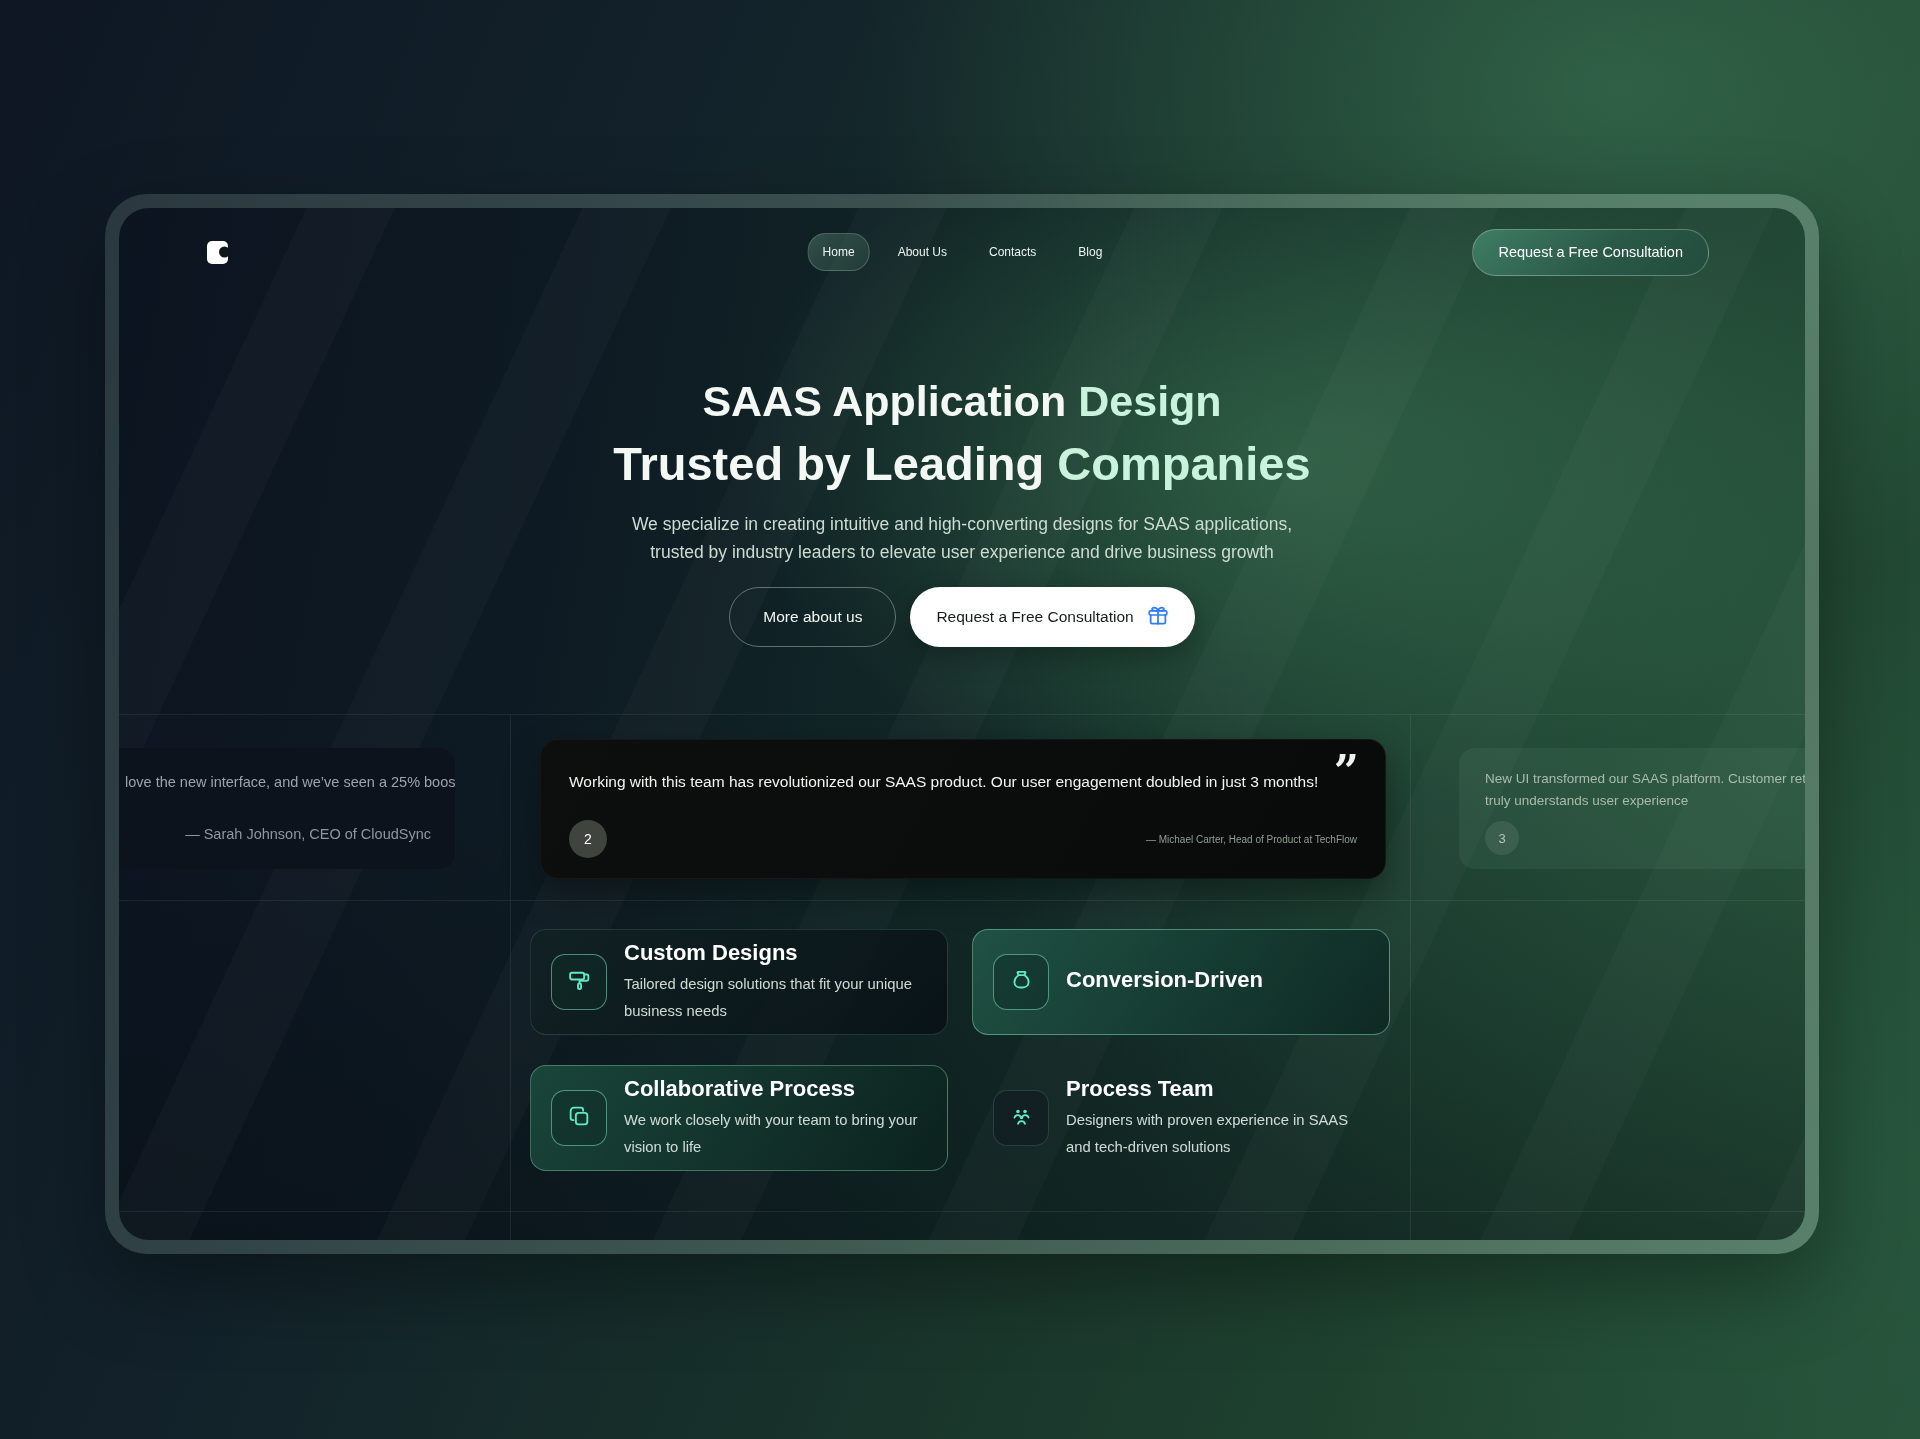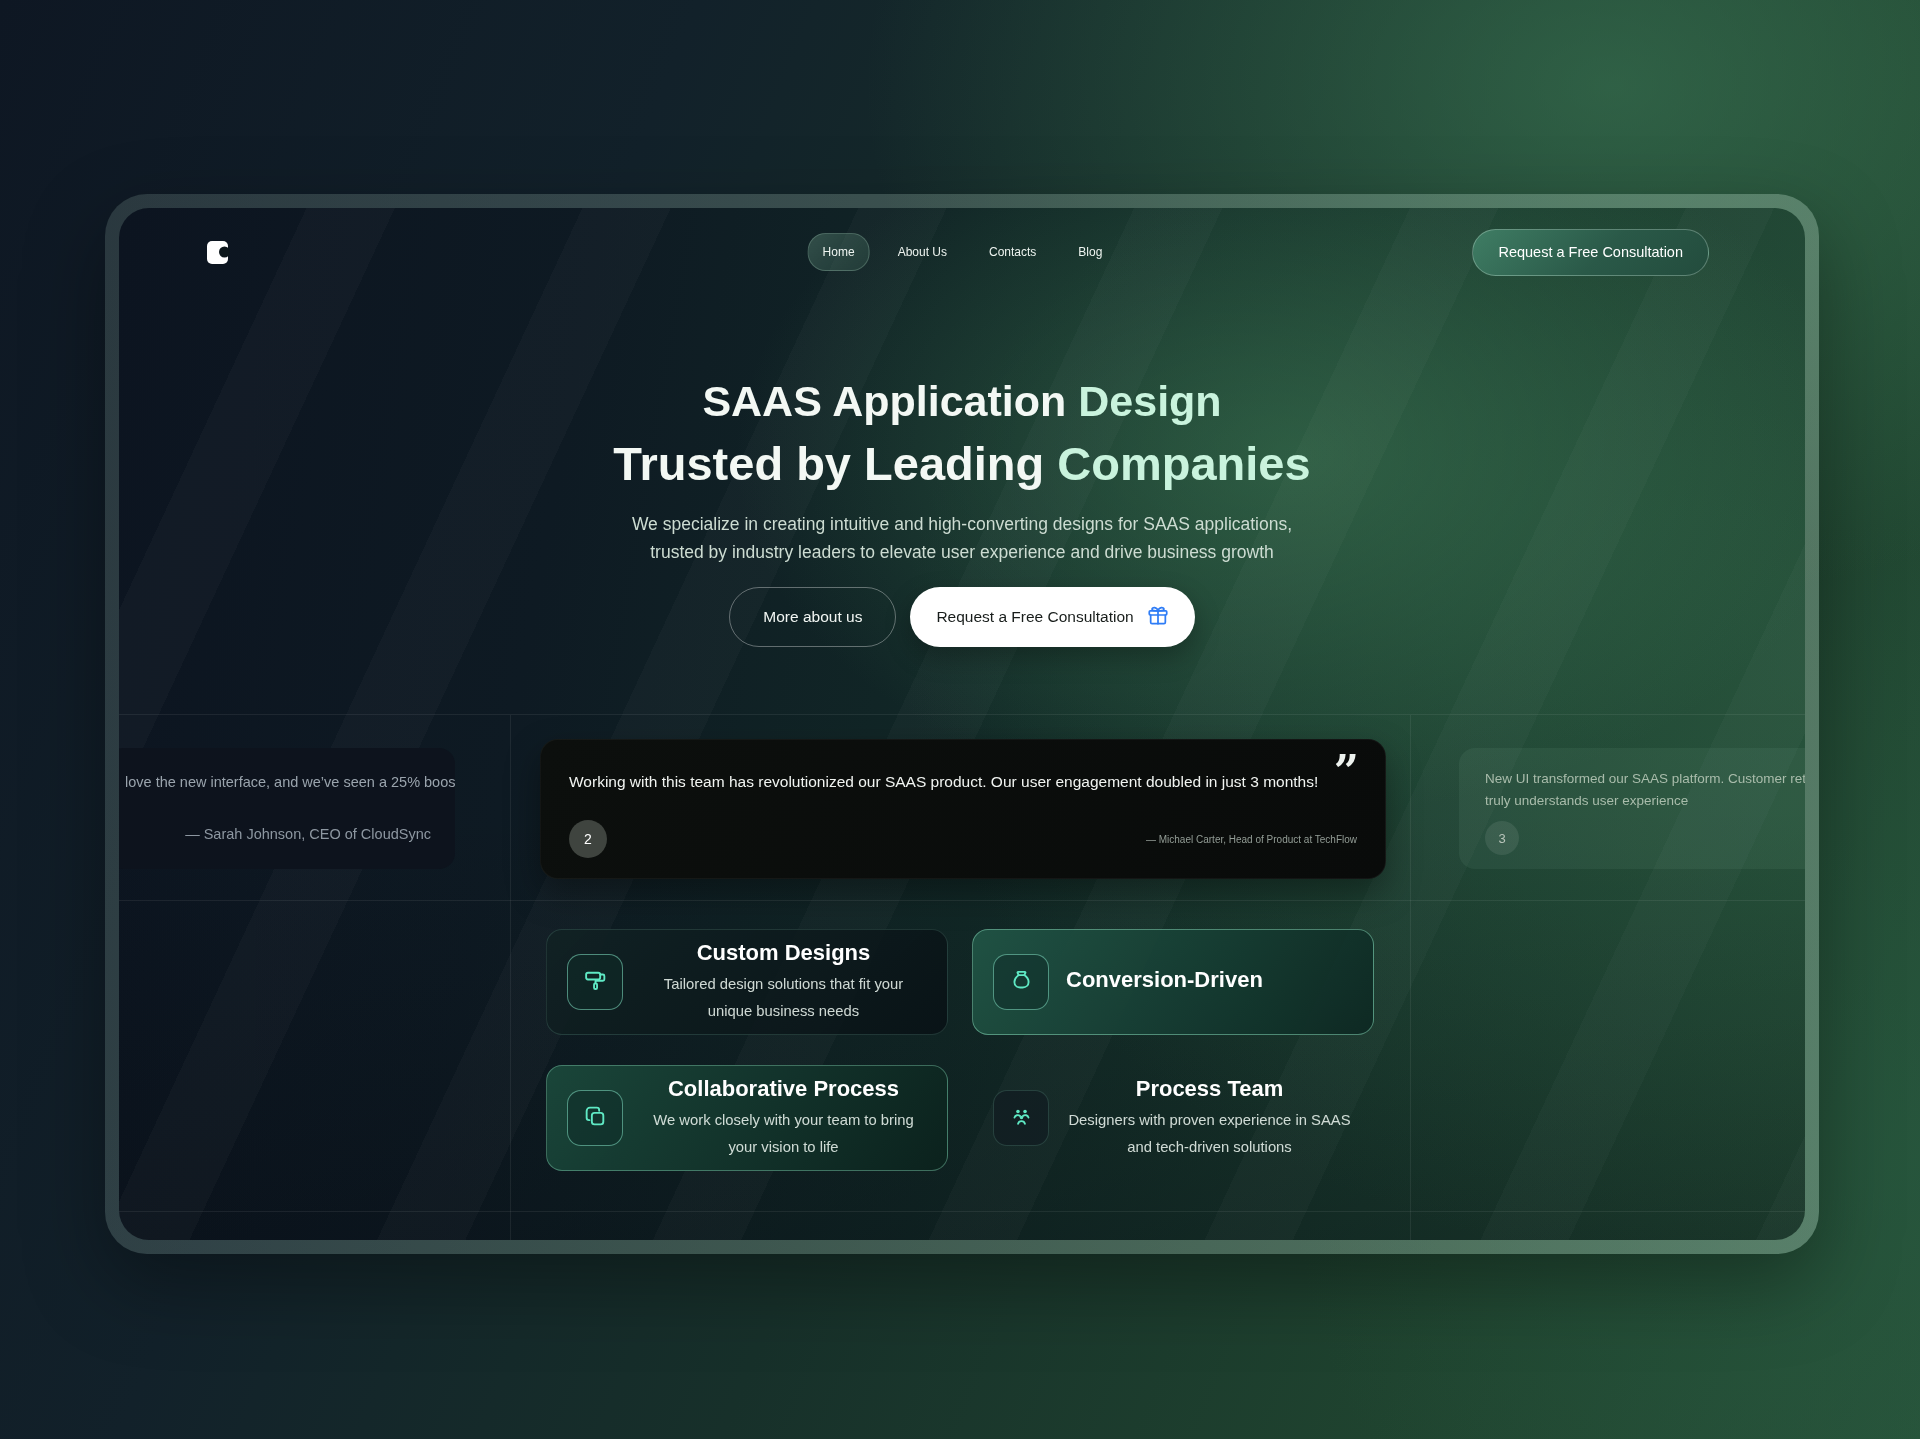--- a/index.html
+++ b/index.html
@@ -89,22 +89,22 @@
   .t-attr { margin-left:auto; color:#939d96; font-size:10px; }
 
   .t-right { position:absolute; left:1340px; top:33px; width:430px; height:121px; border-radius:16px;
     background:rgba(162,212,182,0.075); padding:20px 0 18px 26px; overflow:hidden; cursor:pointer; }
   .t-right .q { font-size:13.5px; line-height:22px; color:#a9bcab; white-space:nowrap; }
   .t-right .badge { margin-top:9px; width:34px; height:34px; border-radius:50%; background:rgba(255,255,255,0.085);
     color:#b9c4ba; font-size:13px; display:flex; align-items:center; justify-content:center; }
 
   
   .features-grid { position:absolute; left:391px; top:0; width:900px; height:100%;
-    padding:28px 36px 0; display:grid; grid-template-columns:1fr 1fr; gap:30px 24px;
-    grid-auto-rows:106px; z-index:2;text-align:center; }
+    padding:28px 20px 0; display:grid; grid-template-columns:1fr 1fr; gap:30px 24px;
+    grid-auto-rows:106px; z-index:2; }
   .fcard { border-radius:16px; padding:0 20px; display:flex; align-items:center; gap:17px; }
   .fc-dark { background:linear-gradient(135deg, rgba(17,34,36,0.88), rgba(9,18,22,0.90));
     border:1px solid rgba(140,220,190,0.16); }
   .fc-teal { background:linear-gradient(125deg, rgba(33,85,70,0.92), rgba(13,40,34,0.92));
     border:1px solid rgba(142,226,193,0.48); }
   .fc-teal2 { background:linear-gradient(125deg, rgba(27,73,60,0.92), rgba(11,34,29,0.93));
     border:1px solid rgba(142,226,193,0.38); }
   .fc-plain { background:transparent; border:1px solid transparent; }
   .icon-box { width:56px; height:56px; border-radius:14px; flex-shrink:0;
     background:rgba(14,44,40,0.55); border:1px solid rgba(132,226,196,0.55);

